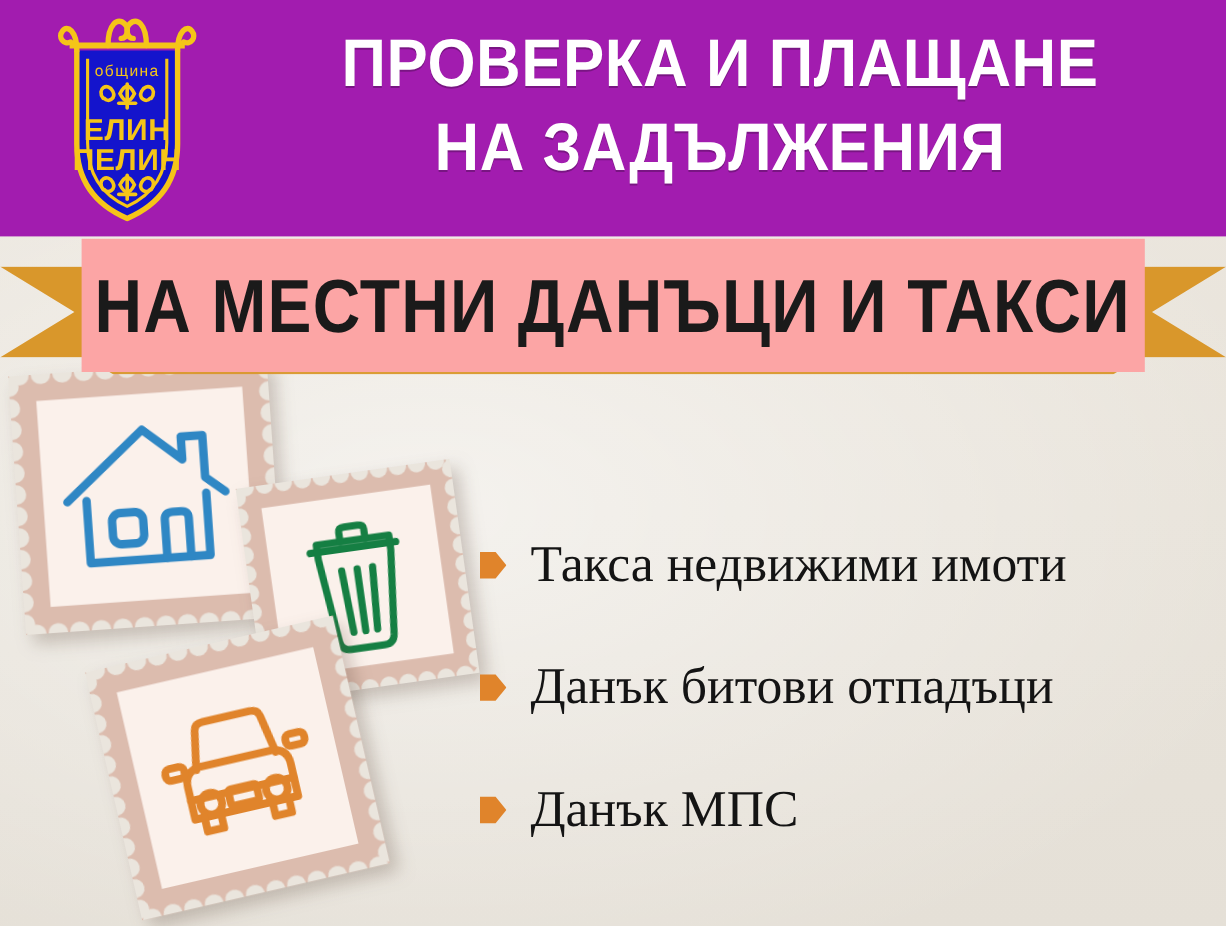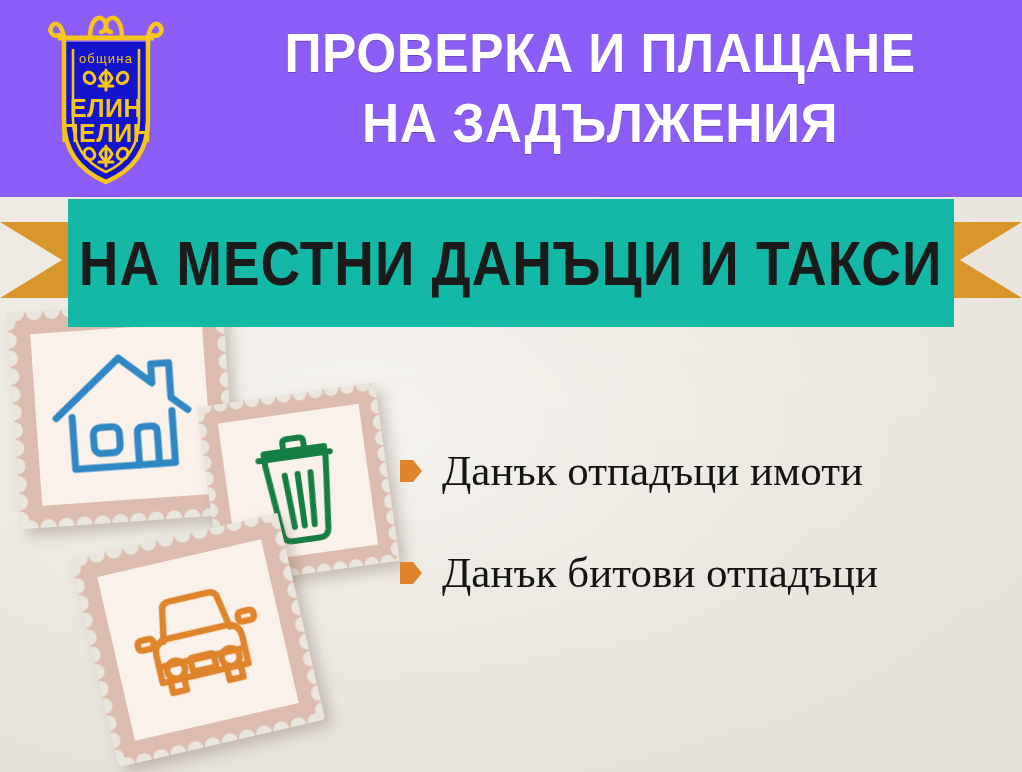--- a/index.html
+++ b/index.html
@@ -27,21 +27,21 @@
       linear-gradient(180deg, #EDE8E0 0%, #E8E3DA 55%, #E5E0D7 100%);
   }
 
   
   .header {
     position: absolute;
     left: 0;
     top: 0;
     width: 1022px;
     height: 197px;
-    background: #8b5cf6;
+    background: #a21caf;
     z-index: 5;
     text-decoration: underline;
   }
   .header-title {
     position: absolute;
     left: 190px;
     top: 18px;
     width: 820px;
     text-align: center;
     color: #FFFFFF;
@@ -97,22 +97,22 @@
     height: 16px;
     background: #D9972B;
     clip-path: polygon(0% 0%, 100% 0%, 97% 100%, 3% 100%);
     opacity: 0.95;
   }
   .ribbon-main {
     position: absolute;
     left: 68px;
     top: 3px;
     width: 886px;
-    height: 128px;
-    background: #14b8a6;
+    height: 111px;
+    background: #fca5a5;
     display: flex;
     align-items: center;
     justify-content: center;
   }
   .ribbon-text {
     color: #1A1A1A;
     font-family: "Liberation Sans", sans-serif;
     font-weight: 700;
     font-size: 56px;
     letter-spacing: 1px;
@@ -324,28 +324,36 @@
   </div>
 
   <div class="bullets">
 
     <div class="bullet-row">
       <span class="bullet-mark">
         <svg viewBox="0 0 22 26" width="22" height="26">
           <path d="M0 2 L13 2 L22 13 L13 24 L0 24 Z" fill="#E0842B"></path>
         </svg>
       </span>
-      <span class="bullet-label">Данък отпадъци имоти</span>
+      <span class="bullet-label">Такса недвижими имоти</span>
     </div>
 
     <div class="bullet-row">
       <span class="bullet-mark">
         <svg viewBox="0 0 22 26" width="22" height="26">
           <path d="M0 2 L13 2 L22 13 L13 24 L0 24 Z" fill="#E0842B"></path>
         </svg>
       </span>
       <span class="bullet-label">Данък битови отпадъци</span>
     </div>
 
+    <div class="bullet-row">
+      <span class="bullet-mark">
+        <svg viewBox="0 0 22 26" width="22" height="26">
+          <path d="M0 2 L13 2 L22 13 L13 24 L0 24 Z" fill="#E0842B"></path>
+        </svg>
+      </span>
+      <span class="bullet-label">Данък МПС</span>
+    </div>
 
   </div>
 
 </div>
 
 </body></html>

